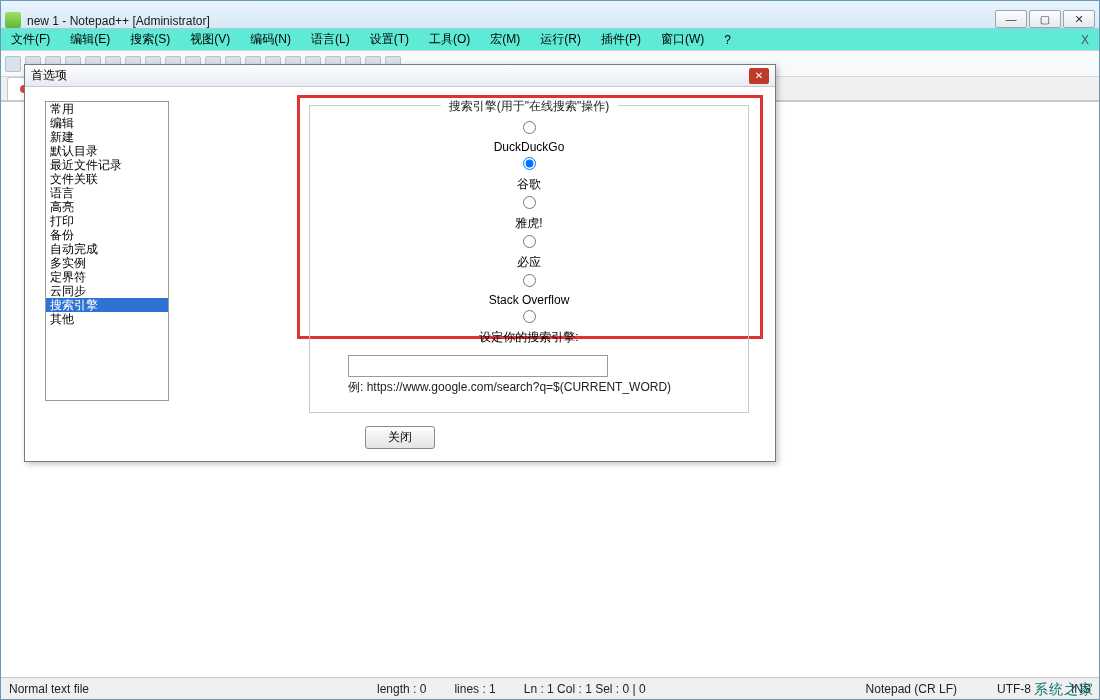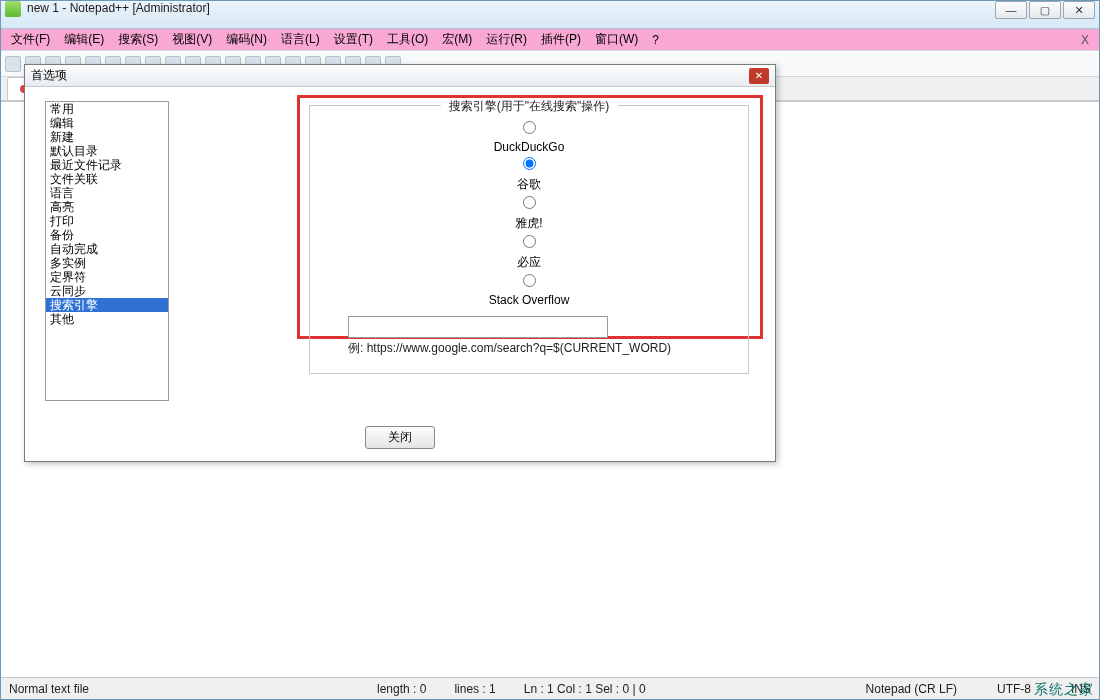--- a/index.html
+++ b/index.html
@@ -1,26 +1,26 @@
 <!DOCTYPE html>
 <html><head>
 <meta charset="utf-8">
 <style>
 * { box-sizing: border-box; margin: 0; padding: 0; font-family: "Microsoft YaHei", "Segoe UI", Tahoma, sans-serif; font-size: 12px; }
 body { background: #fff; width: 1100px; height: 700px; overflow: hidden; position: relative; }
 
 
 .outer-window { width: 1100px; height: 700px; border: 1px solid #6b98b8; background: #f0f0f0; display: flex; flex-direction: column; }
-.titlebar { height: 28px; background: linear-gradient(#eaf4fb,#d7e8f5); display: flex; align-items: flex-start; padding: 0 4px; border-bottom: 1px solid #a9c5de; }
+.titlebar { height: 28px; background: linear-gradient(#eaf4fb,#d7e8f5); display: flex; align-items: flex-end; padding: 0 4px; border-bottom: 1px solid #a9c5de; }
 .titlebar .app-icon { width: 16px; height: 16px; margin-right: 6px; background: linear-gradient(#9fe06a,#5fb733); border-radius: 2px; }
 .titlebar .title-text { flex: 1; color: #1a1a1a; }
 .win-controls { display: flex; gap: 2px; margin-left: auto; }
 .win-btn { width: 32px; height: 18px; border: 1px solid #9aa7b2; background: linear-gradient(#fdfdfd,#e4e9ee); border-radius: 2px; display:flex;align-items:center;justify-content:center;color:#333;font-size:11px;cursor:pointer;}
 .win-btn.close-b { }
-.menubar { height: 22px; background: #f9a8d4; display: flex; align-items: center; padding: 0 4px; gap: 2px; border-bottom:1px solid #d0d7dd;}
+.menubar { height: 22px; background: #5eead4; display: flex; align-items: center; padding: 0 4px; gap: 8px; border-bottom:1px solid #d0d7dd;}
 .menubar .menu-item { padding: 2px 6px; cursor: pointer; }
 .menubar .mdi-x { margin-left:auto;padding:0 6px;color:#555;}
 .toolbar { height: 26px; background: #f7f9fb; border-bottom:1px solid #d0d7dd; display:flex;align-items:center;padding:0 4px;gap:4px;}
 .tb-icon { width:16px;height:16px;background:#d9e2ea;border:1px solid #b4c2ce;border-radius:2px;}
 .tab-strip { height:24px; background:#f0f0f0; border-bottom:1px solid #c9c9c9; display:flex; padding-left:6px;}
 .file-tab { background:#fff;border:1px solid #c9c9c9;border-bottom:none;padding:2px 12px;display:flex;align-items:center;gap:6px;border-radius:3px 3px 0 0;}
 .tab-dot{width:8px;height:8px;border-radius:50%;background:#d44;}
 .editor-area { flex:1; background:#fff; border-top:1px solid #c9c9c9; position:relative;}
 .statusbar { height:22px; background:#f0f0f0;border-top:1px solid #c9c9c9; display:flex;align-items:center;padding:0 8px;color:#222;}
 .statusbar .sb-cell { margin-right:28px; }
@@ -169,20 +169,24 @@
               <label>雅虎!</label>
             </div>
             <div class="radio-row">
               <input type="radio" name="se" style="">
               <label>必应</label>
             </div>
             <div class="radio-row">
               <input type="radio" name="se" style="">
               <label>Stack Overflow</label>
             </div>
+            <div class="radio-row">
+              <input type="radio" name="se" style="">
+              <label>设定你的搜索引擎:</label>
+            </div>
           </div>
         <input class="custom-input" type="text" value="" style="">
         <div class="example-text">例: https://www.google.com/search?q=$(CURRENT_WORD)</div>
       </div>
     </div>
   </div>
   <div class="dialog-footer">
     <button class="close-btn">关闭</button>
   </div>
 </div>

